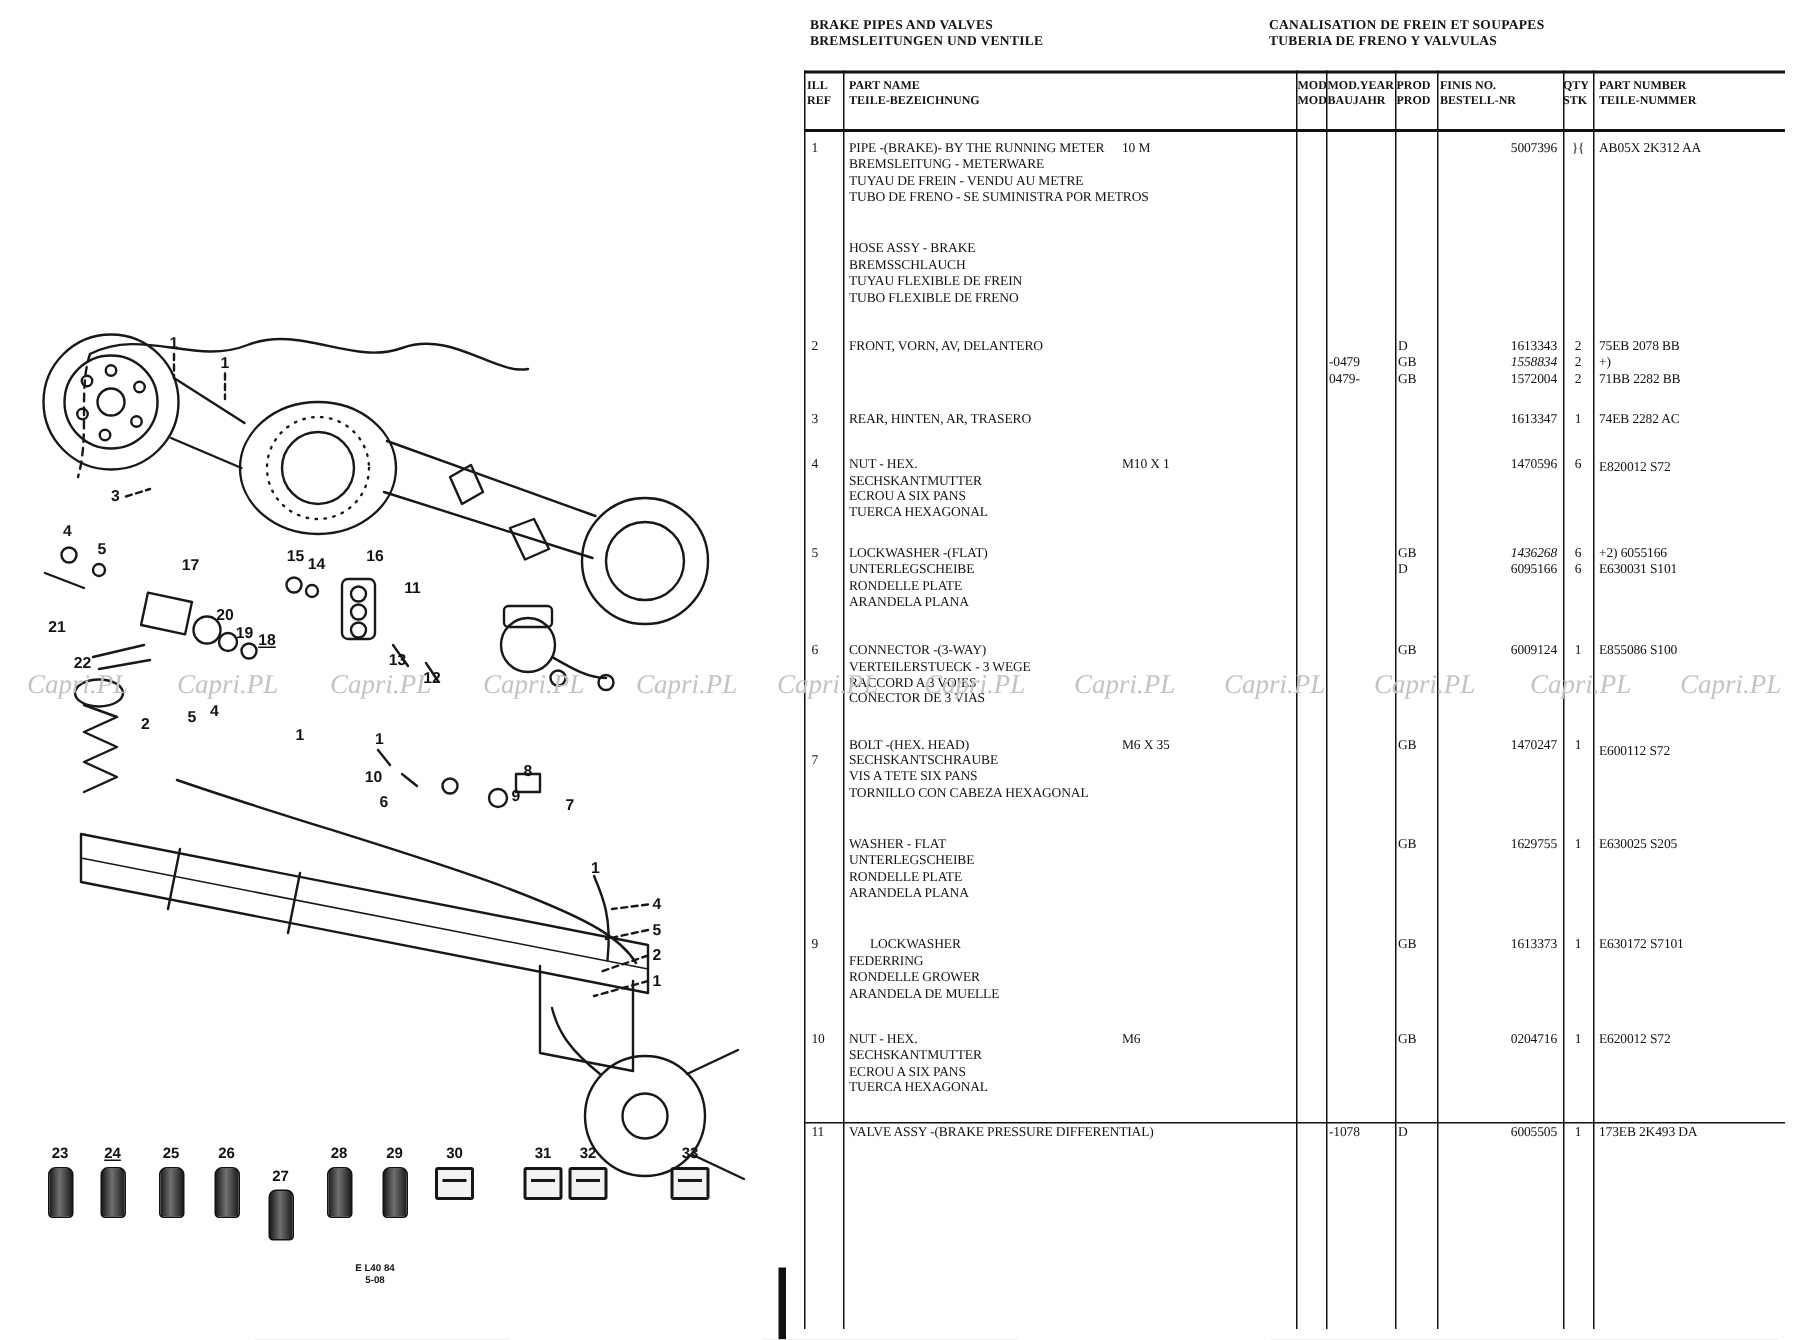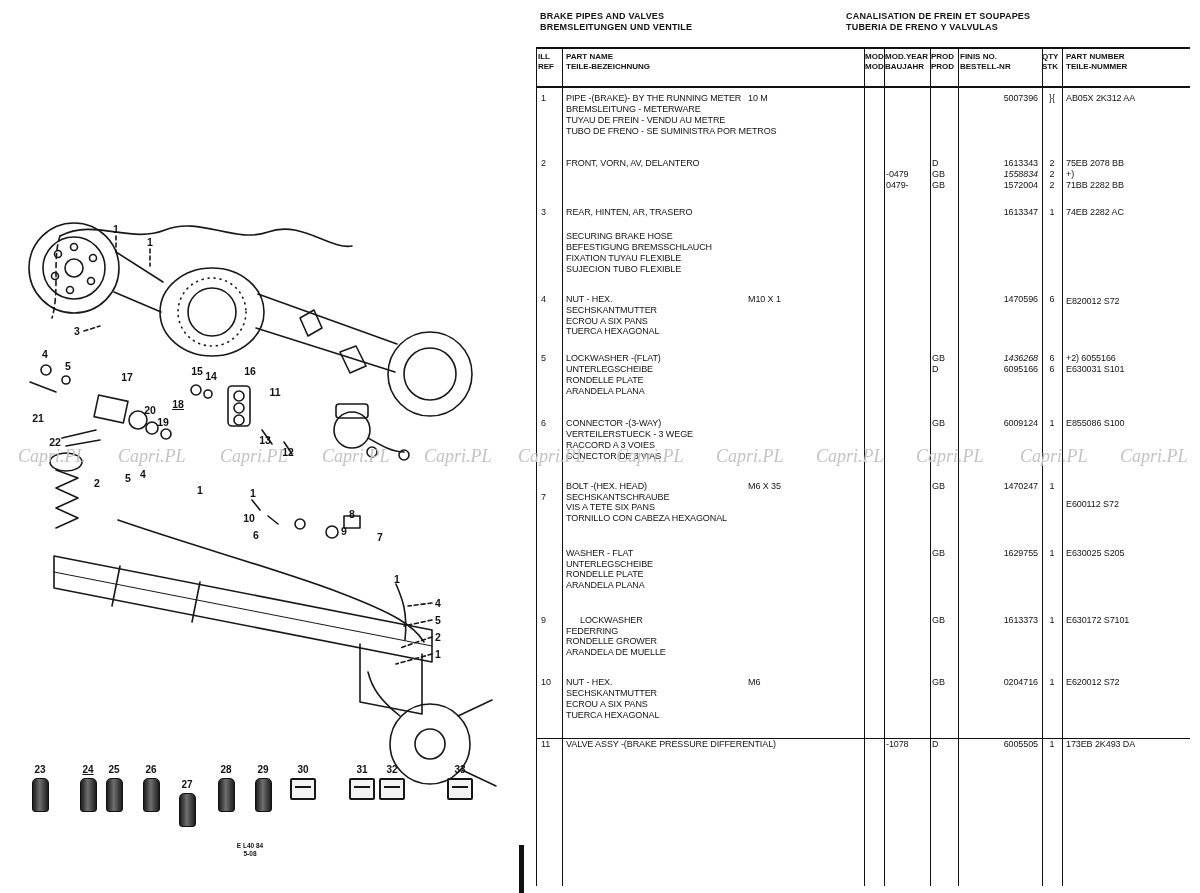--- a/index.html
+++ b/index.html
@@ -15,21 +15,21 @@
   .fastener{position:absolute;top:764px;width:30px;text-align:center;}
   .fnum{font-size:10px;font-weight:bold;}
   .fshape{margin:3px auto 0;}
   .plug{width:15px;height:32px;background:linear-gradient(90deg,#1c1c1c,#707070 45%,#1c1c1c);
         border:1px solid #111;border-radius:5px 5px 3px 3px;}
   .clip{width:22px;height:18px;background:#f3f3f3;border:2px solid #161616;border-radius:2px;position:relative;}
   .clip::after{content:"";position:absolute;left:3px;right:3px;top:6px;border-top:2px solid #161616;}
   .dnote{position:absolute;left:226px;top:842px;width:48px;text-align:center;
          font-size:6.5px;font-weight:bold;line-height:8px;}
   
-  .table{position:absolute;left:536px;top:0;width:660px;height:886px;}
+  .table{position:absolute;left:536px;top:0;width:660px;height:886px;font-family:Liberation Serif, serif;}
   .hdr{position:absolute;font-size:9px;font-weight:bold;line-height:11px;letter-spacing:.2px;white-space:nowrap;}
   .hdr-left{left:4px;top:11px;}
   .hdr-right{left:310px;top:11px;}
   .rule{position:absolute;left:0;width:654px;height:1.5px;background:#111;}
   .rule-top{top:47px;} .rule-colhdr{top:86px;}
   .colhead{position:absolute;top:52px;font-size:8px;font-weight:bold;line-height:10px;white-space:nowrap;}
   .vsep{position:absolute;top:47px;bottom:0;width:1.3px;background:#111;}
   .tbody{position:absolute;left:0;top:90px;width:654px;}
   .block{position:relative;width:654px;}
   .ruled{border-top:1.5px solid #111;padding-top:3px;}
@@ -147,21 +147,21 @@
         <div class="callout" style="left: 45px; top: 354px;">4</div>
         <div class="callout" style="left: 68px; top: 366px;">5</div>
         <div class="callout" style="left: 127px; top: 377px;">17</div>
         <div class="callout" style="left: 197px; top: 371px;">15</div>
         <div class="callout" style="left: 211px; top: 376px;">14</div>
         <div class="callout" style="left: 250px; top: 371px;">16</div>
         <div class="callout" style="left: 275px; top: 392px;">11</div>
         <div class="callout" style="left: 38px; top: 418px;">21</div>
         <div class="callout" style="left: 150px; top: 410px;">20</div>
         <div class="callout" style="left: 163px; top: 422px;">19</div>
-        <div class="callout" style="left: 178px; top: 404px; text-decoration: underline;">18</div>
+        <div class="callout" style="left: 178px; top: 427px; text-decoration: underline;">18</div>
         <div class="callout" style="left: 55px; top: 442px;">22</div>
         <div class="callout" style="left: 265px; top: 440px;">13</div>
         <div class="callout" style="left: 288px; top: 452px;">12</div>
         <div class="callout" style="left: 97px; top: 483px;">2</div>
         <div class="callout" style="left: 128px; top: 478px;">5</div>
         <div class="callout" style="left: 143px; top: 474px;">4</div>
         <div class="callout" style="left: 200px; top: 490px;">1</div>
         <div class="callout" style="left: 253px; top: 493px;">1</div>
         <div class="callout" style="left: 249px; top: 518px;">10</div>
         <div class="callout" style="left: 256px; top: 535px;">6</div>
@@ -172,21 +172,21 @@
         <div class="callout" style="left: 438px; top: 603px;">4</div>
         <div class="callout" style="left: 438px; top: 620px;">5</div>
         <div class="callout" style="left: 438px; top: 637px;">2</div>
         <div class="callout" style="left: 438px; top: 654px;">1</div>
       </div>
     <div id="fasteners">
         <div class="fastener" style="left: 25px;">
           <div class="fnum">23</div>
           <div class="fshape plug"></div>
         </div>
-        <div class="fastener" style="left: 73px; text-decoration: underline;">
+        <div class="fastener" style="left: 60px; text-decoration: underline;">
           <div class="fnum">24</div>
           <div class="fshape plug"></div>
         </div>
         <div class="fastener" style="left: 99px;">
           <div class="fnum">25</div>
           <div class="fshape plug"></div>
         </div>
         <div class="fastener" style="left: 136px;">
           <div class="fnum">26</div>
           <div class="fshape plug"></div>
@@ -286,20 +286,26 @@
           <div class="cell ill" style="top: 0px;">1</div>
           <div class="cell name" style="top: 0px;">PIPE -(BRAKE)- BY THE RUNNING METER</div>
           <div class="cell name" style="top: 10.8px;">BREMSLEITUNG - METERWARE</div>
           <div class="cell name" style="top: 21.6px;">TUYAU DE FREIN - VENDU AU METRE</div>
           <div class="cell name" style="top: 32.4px;">TUBO DE FRENO - SE SUMINISTRA POR METROS</div>
           <div class="cell size" style="top: 0px;">10 M</div>
           <div class="cell finis" style="top: 0px;">5007396</div>
           <div class="cell qty" style="top: 0px;">}{</div>
           <div class="cell part" style="top: 0px;">AB05X 2K312 AA</div>
         </div>
+        <div class="block" style="margin-top: 23.76px; height: 43.2px;">
+          <div class="cell name" style="top: 0px;">HOSE ASSY - BRAKE</div>
+          <div class="cell name" style="top: 10.8px;">BREMSSCHLAUCH</div>
+          <div class="cell name" style="top: 21.6px;">TUYAU FLEXIBLE DE FREIN</div>
+          <div class="cell name" style="top: 32.4px;">TUBO FLEXIBLE DE FRENO</div>
+        </div>
         <div class="block" style="margin-top: 21.6px; height: 32.4px;">
           <div class="cell ill" style="top: 0px;">2</div>
           <div class="cell name" style="top: 0px;">FRONT, VORN, AV, DELANTERO</div>
           <div class="cell prod" style="top: 0px;">D</div>
           <div class="cell finis" style="top: 0px;">1613343</div>
           <div class="cell qty" style="top: 0px;">2</div>
           <div class="cell part" style="top: 0px;">75EB 2078 BB</div>
           <div class="cell year" style="top: 10.8px;">-0479</div>
           <div class="cell prod" style="top: 10.8px;">GB</div>
           <div class="cell finis it" style="top: 10.8px;">1558834</div>
@@ -311,26 +317,20 @@
           <div class="cell qty" style="top: 21.6px;">2</div>
           <div class="cell part" style="top: 21.6px;">71BB 2282 BB</div>
         </div>
         <div class="block" style="margin-top: 16.2px; height: 10.8px;">
           <div class="cell ill" style="top: 0px;">3</div>
           <div class="cell name" style="top: 0px;">REAR, HINTEN, AR, TRASERO</div>
           <div class="cell finis" style="top: 0px;">1613347</div>
           <div class="cell qty" style="top: 0px;">1</div>
           <div class="cell part" style="top: 0px;">74EB 2282 AC</div>
         </div>
-        <div class="block" style="margin-top: 14.04px; height: 43.2px;">
-          <div class="cell name" style="top: 0px;">SECURING BRAKE HOSE</div>
-          <div class="cell name" style="top: 10.8px;">BEFESTIGUNG BREMSSCHLAUCH</div>
-          <div class="cell name" style="top: 21.6px;">FIXATION TUYAU FLEXIBLE</div>
-          <div class="cell name" style="top: 32.4px;">SUJECION TUBO FLEXIBLE</div>
-        </div>
         <div class="block" style="margin-top: 19.44px; height: 43.2px;">
           <div class="cell ill" style="top: 0px;">4</div>
           <div class="cell name" style="top: 0px;">NUT - HEX.</div>
           <div class="cell name" style="top: 10.8px;">SECHSKANTMUTTER</div>
           <div class="cell name" style="top: 21.6px;">ECROU A SIX PANS</div>
           <div class="cell name" style="top: 32.4px;">TUERCA HEXAGONAL</div>
           <div class="cell size" style="top: 0px;">M10 X 1</div>
           <div class="cell finis" style="top: 0px;">1470596</div>
           <div class="cell qty" style="top: 0px;">6</div>
           <div class="cell part" style="top: 2px;">E820012 S72</div>
@@ -364,21 +364,21 @@
         <div class="block" style="margin-top: 19.44px; height: 43.2px;">
           <div class="cell ill" style="top: 10.8px;">7</div>
           <div class="cell name" style="top: 0px;">BOLT -(HEX. HEAD)</div>
           <div class="cell name" style="top: 10.8px;">SECHSKANTSCHRAUBE</div>
           <div class="cell name" style="top: 21.6px;">VIS A TETE SIX PANS</div>
           <div class="cell name" style="top: 32.4px;">TORNILLO CON CABEZA HEXAGONAL</div>
           <div class="cell size" style="top: 0px;">M6 X 35</div>
           <div class="cell prod" style="top: 0px;">GB</div>
           <div class="cell finis" style="top: 0px;">1470247</div>
           <div class="cell qty" style="top: 0px;">1</div>
-          <div class="cell part" style="top: 18px; text-align: center;">E600112 S72</div>
+          <div class="cell part" style="top: 4px; text-align: center;">E600112 S72</div>
         </div>
         <div class="block" style="margin-top: 23.76px; height: 43.2px;">
           <div class="cell name" style="top: 0px;">WASHER - FLAT</div>
           <div class="cell name" style="top: 10.8px;">UNTERLEGSCHEIBE</div>
           <div class="cell name" style="top: 21.6px;">RONDELLE PLATE</div>
           <div class="cell name" style="top: 32.4px;">ARANDELA PLANA</div>
           <div class="cell prod" style="top: 0px;">GB</div>
           <div class="cell finis" style="top: 0px;">1629755</div>
           <div class="cell qty" style="top: 0px;">1</div>
           <div class="cell part" style="top: 0px;">E630025 S205</div>

